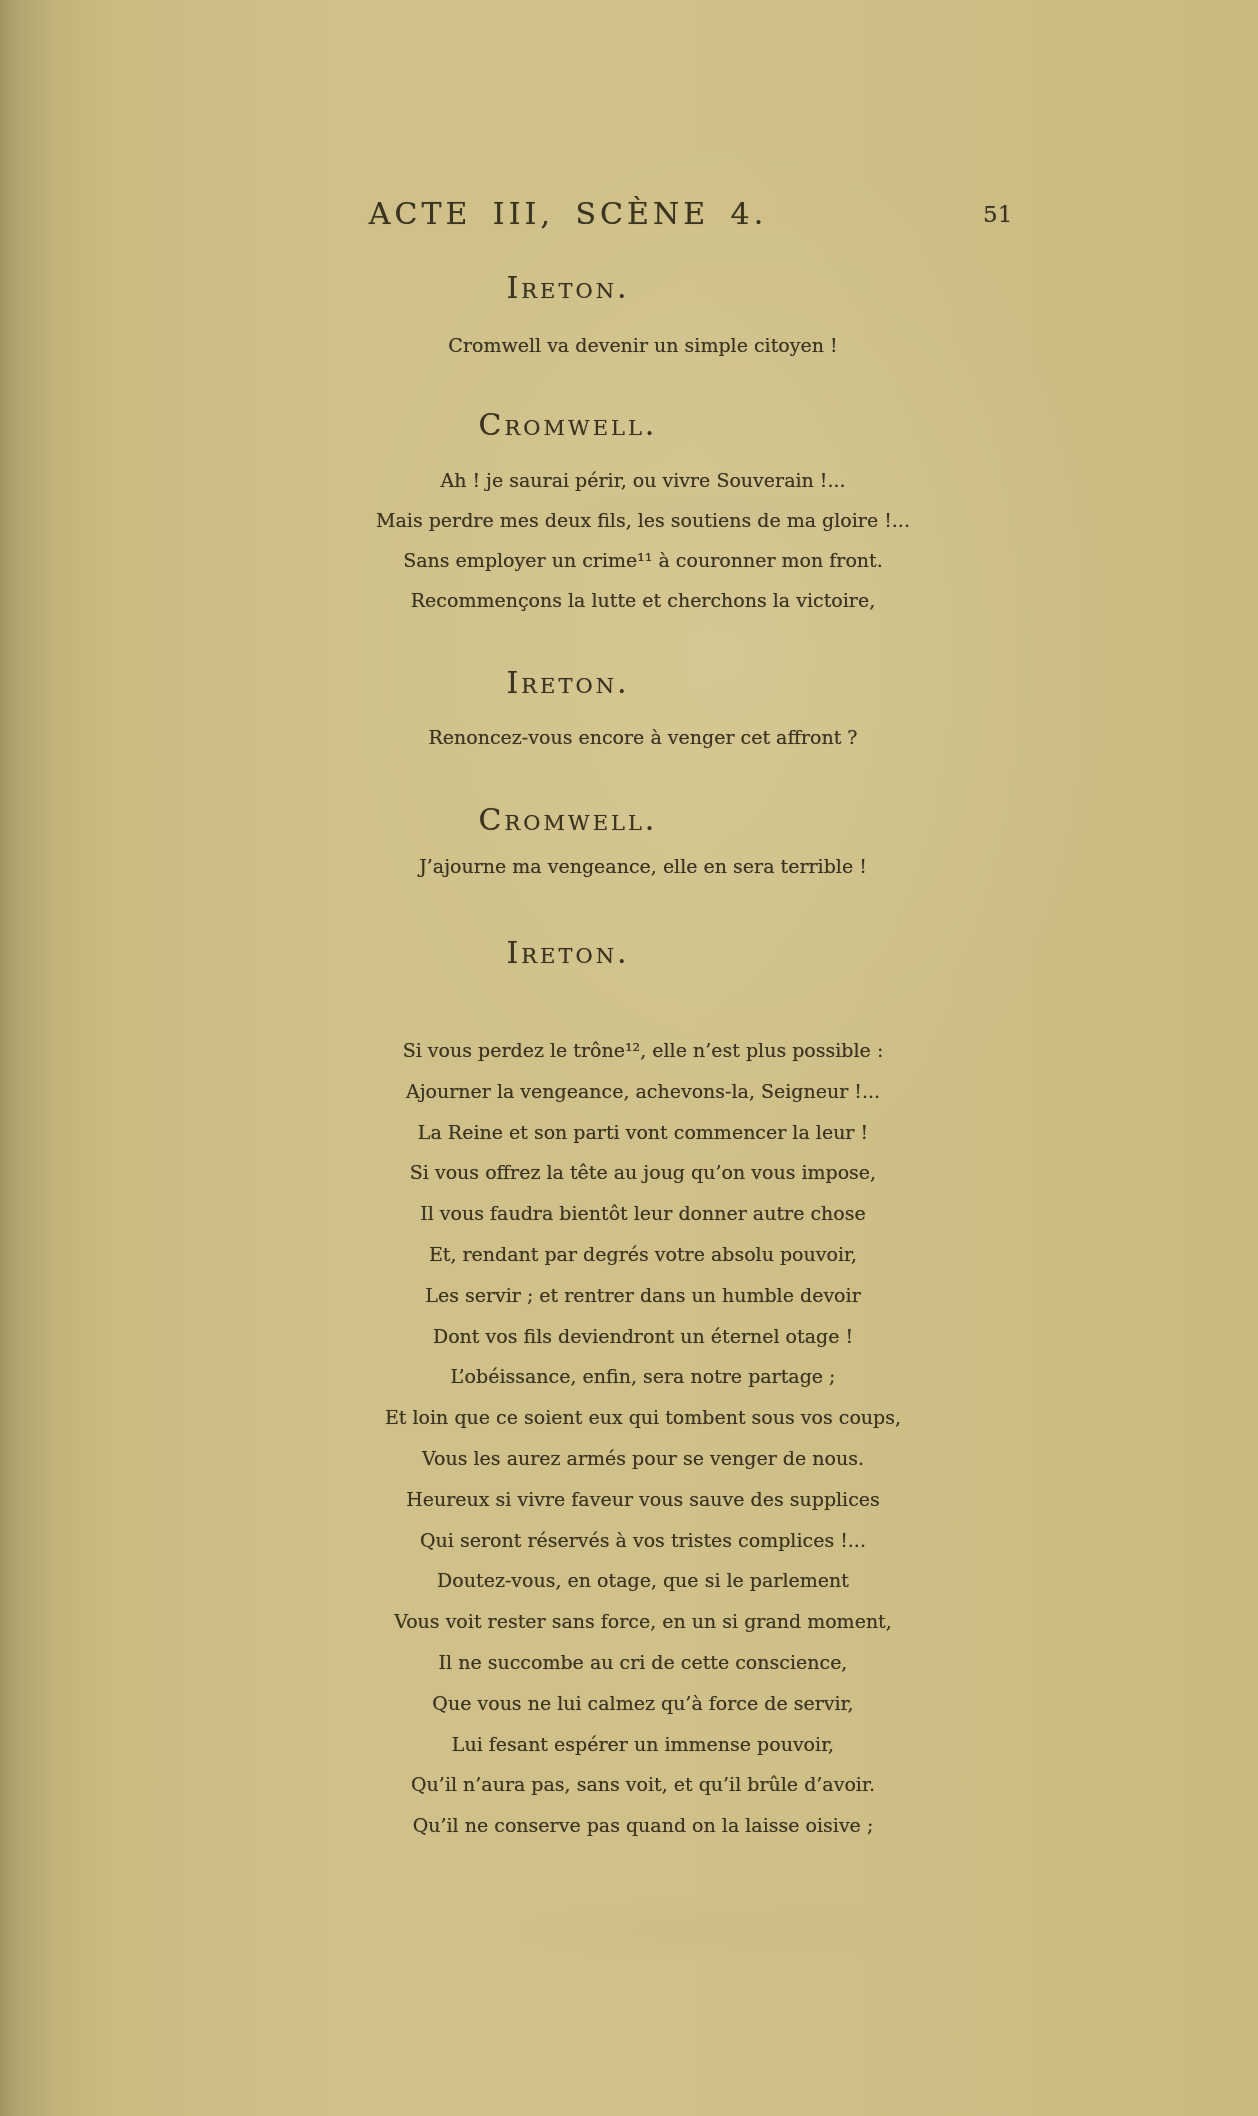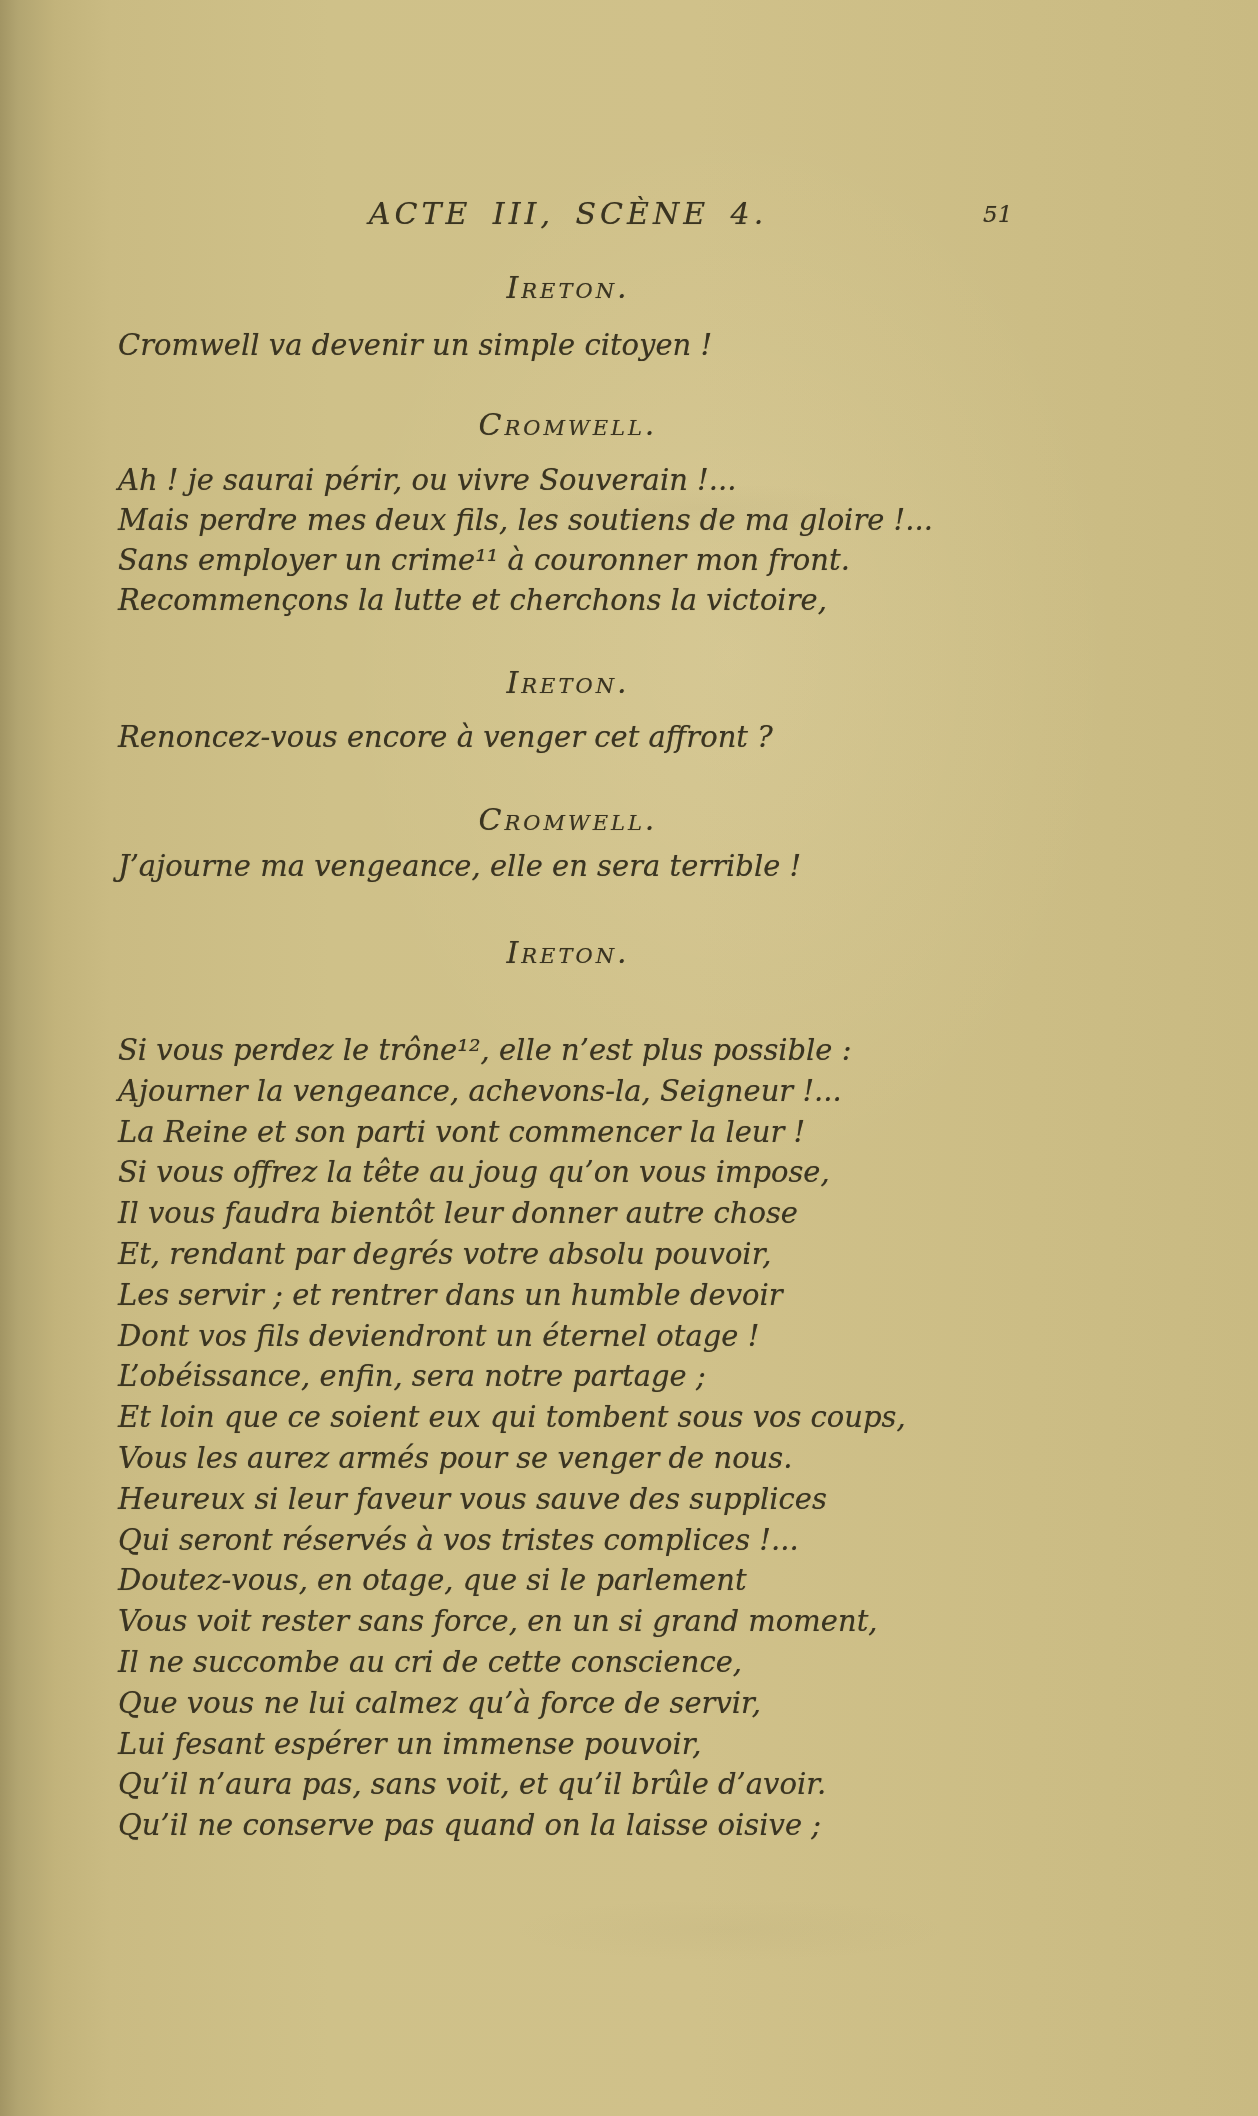--- a/index.html
+++ b/index.html
@@ -21,21 +21,20 @@
   }
   .page {
     position: relative;
     width: 1258px;
     height: 2116px;
     color: #3a3421;
   }
   .head-title, .page-number, .speaker, .verse {
     position: absolute;
     text-shadow: 0 0 0.7px rgba(53,47,30,0.55);
-    font-style: italic;
   }
   .head-title {
     left: 118px;
     width: 900px;
     top: 196px;
     text-align: center;
     font-size: 30px;
     line-height: 36px;
     letter-spacing: 4px;
     word-spacing: 8px;
@@ -52,23 +51,23 @@
     width: 900px;
     text-align: center;
     font-variant: small-caps;
     font-size: 30px;
     line-height: 36px;
     letter-spacing: 3px;
   }
   .verse {
     left: 118px;
     width: 1050px;
-    font-size: 29px;
+    font-size: 19px;
     line-height: 40px;
-    text-align: left;
+    text-align: center;
   }
   .verse.long {
     line-height: 40.8px;
     margin-top: 48px;
   }
   .line {
     white-space: nowrap;
   }
 </style>
 </head>
@@ -108,21 +107,21 @@
     <div class="line">Ajourner la vengeance, achevons-la, Seigneur !...</div>
     <div class="line">La Reine et son parti vont commencer la leur !</div>
     <div class="line">Si vous offrez la tête au joug qu’on vous impose,</div>
     <div class="line">Il vous faudra bientôt leur donner autre chose</div>
     <div class="line">Et, rendant par degrés votre absolu pouvoir,</div>
     <div class="line">Les servir ; et rentrer dans un humble devoir</div>
     <div class="line">Dont vos fils deviendront un éternel otage !</div>
     <div class="line">L’obéissance, enfin, sera notre partage ;</div>
     <div class="line">Et loin que ce soient eux qui tombent sous vos coups,</div>
     <div class="line">Vous les aurez armés pour se venger de nous.</div>
-    <div class="line">Heureux si leur faveur vous sauve des supplices</div>
+    <div class="line">Heureux si vivre faveur vous sauve des supplices</div>
     <div class="line">Qui seront réservés à vos tristes complices !...</div>
     <div class="line">Doutez-vous, en otage, que si le parlement</div>
     <div class="line">Vous voit rester sans force, en un si grand moment,</div>
     <div class="line">Il ne succombe au cri de cette conscience,</div>
     <div class="line">Que vous ne lui calmez qu’à force de servir,</div>
     <div class="line">Lui fesant espérer un immense pouvoir,</div>
     <div class="line">Qu’il n’aura pas, sans voit, et qu’il brûle d’avoir.</div>
     <div class="line">Qu’il ne conserve pas quand on la laisse oisive ;</div>
   </div>
 

